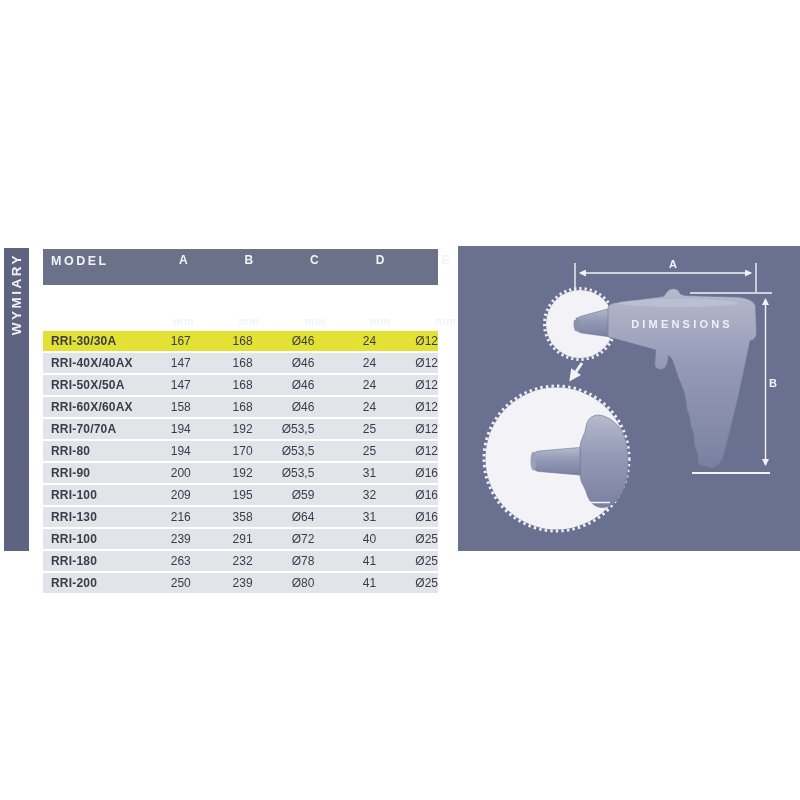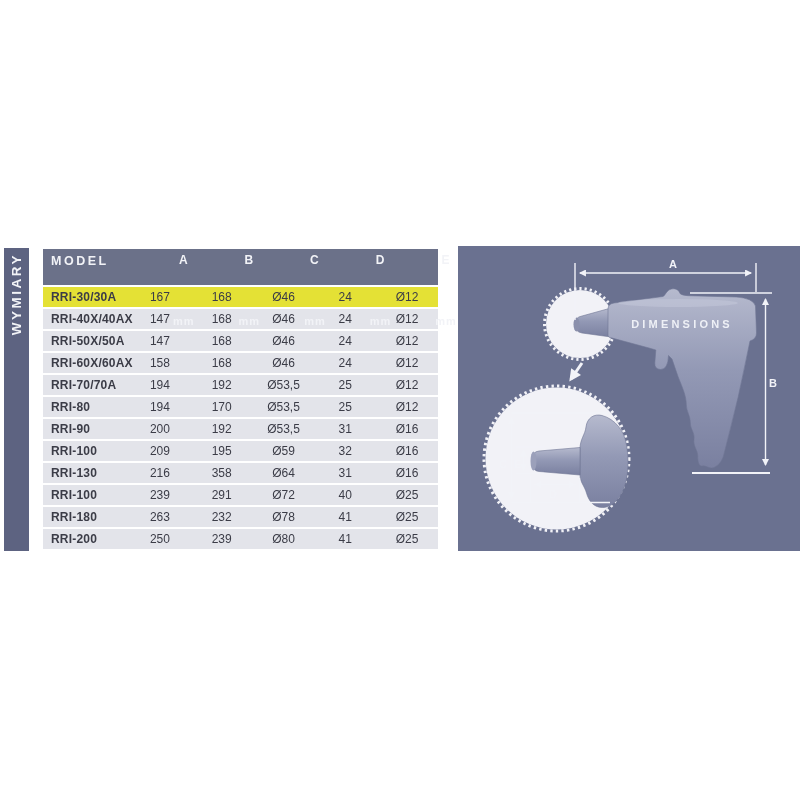--- a/index.html
+++ b/index.html
@@ -30,23 +30,23 @@
   }
   .th.model { padding:5px 0 0 8px; font-weight:bold; font-size:12.5px; letter-spacing:2.5px; }
   .th.col   { text-align:center; padding-top:5px; font-weight:bold; font-size:12px; line-height:13px; letter-spacing:1px; }
   .th.col .unit { font-size:11px; line-height:13px;margin-top:48px; }
   .tbody .tr {
     display:grid; grid-template-columns:86px repeat(5,1fr);
     height:20px; border-bottom:2px solid #fff;
     background:var(--c-row,#e3e4ea); align-items:center;
     color:var(--c-text,#3b3c47); font-size:12px;
   }
-  .tbody .tr.hl { background:var(--c-hl,#e4e135); }
+  .tbody .tr.hl { background:var(--c-hl,#e4e135);margin-top:44px; }
   .td.model { font-weight:bold; padding-left:8px; white-space:nowrap; letter-spacing:0.2px; }
-  .td.val   { text-align:center; }
+  .td.val   { text-align:right; }
 
   
   .panel {
     position:absolute; left:458px; top:246px; width:342px; height:305px;
     background:var(--c-panel,#6a7190);
   }
   .diag { position:absolute; inset:0; }
   .diag text { font-family:"Liberation Sans", sans-serif; }
 </style>
 </head>

